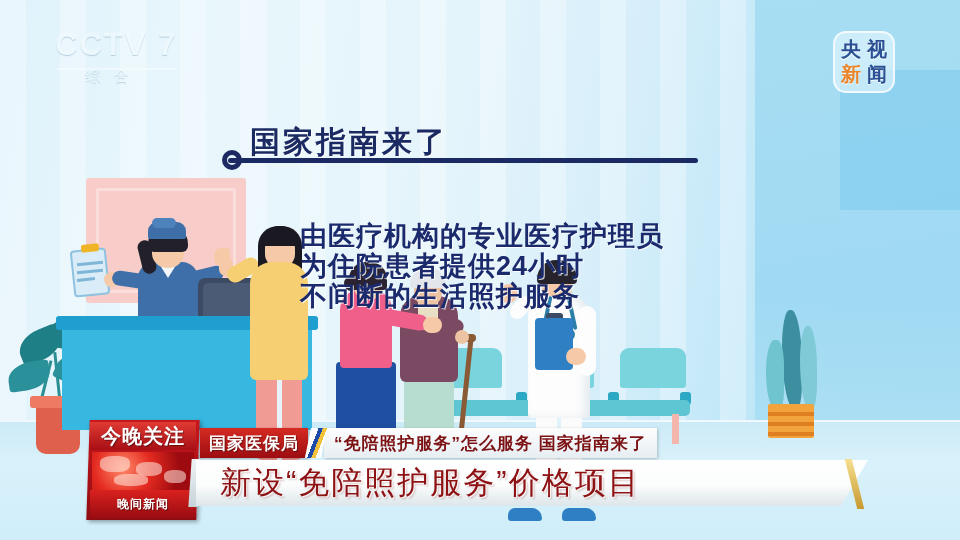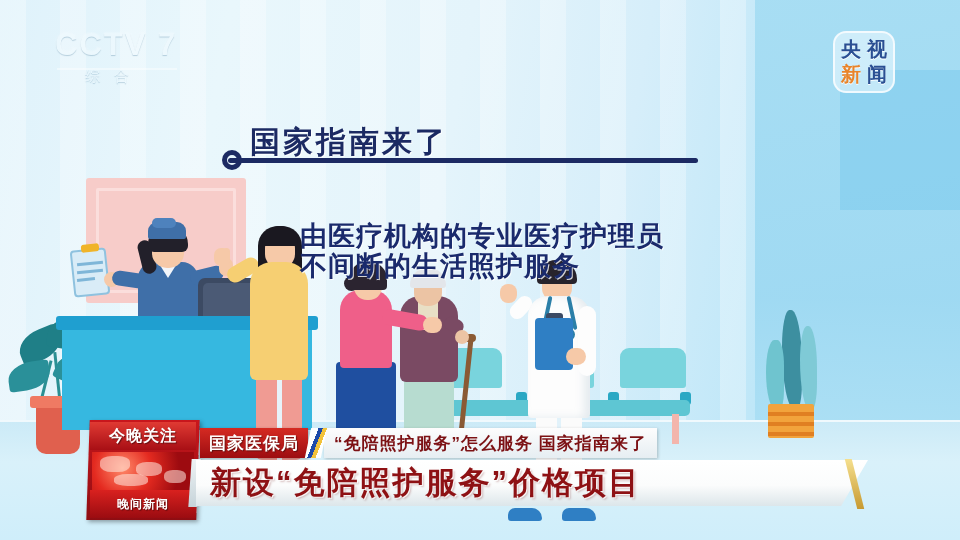--- a/index.html
+++ b/index.html
@@ -154,21 +154,21 @@
   .pot2{left:768px;top:404px;width:46px;height:34px;background:#f2a33c;border-radius:2px;}
   .pot2-s{position:absolute;height:4px;width:46px;background:#e07f22;left:768px;}
   .wv{position:absolute;border-radius:40%;}
 
   
   .lt-badge{position:absolute;left:88px;top:420px;width:110px;height:100px;
     background:linear-gradient(180deg,#c9161c,#8f0d12);box-shadow:2px 2px 4px rgba(0,0,0,.35);
     transform:skewX(-2deg);}
   .lt-badge-top{position:absolute;left:90px;top:422px;width:106px;height:28px;
     background:linear-gradient(180deg,#e03a33,#a80f15);display:flex;align-items:center;justify-content:center;}
-  .lt-badge-top span{color:#fff;font-size:16px;font-weight:bold;letter-spacing:1px;
+  .lt-badge-top span{color:#fff;font-size:20px;font-weight:bold;letter-spacing:1px;
     text-shadow:1px 1px 1px rgba(0,0,0,.45);}
   .lt-globe{position:absolute;left:92px;top:452px;width:102px;height:40px;overflow:hidden;
     background:radial-gradient(circle at 30% 40%,#ff8b6b 0%,#e42a20 38%,#9d0b10 75%);}
   .lt-globe .cont{position:absolute;background:rgba(255,235,225,.55);border-radius:40%;}
   .lt-badge-bot{position:absolute;left:90px;top:490px;width:106px;height:28px;
     background:linear-gradient(180deg,#d9211f,#9b0c11);display:flex;align-items:center;justify-content:center;}
   .lt-badge-bot span{color:#fff;font-size:12px;font-weight:bold;letter-spacing:1px;
     text-shadow:1px 1px 1px rgba(0,0,0,.45);}
 
   .lt-top{position:absolute;left:200px;top:428px;height:30px;display:flex;align-items:stretch;}
@@ -180,21 +180,21 @@
     transform:skewX(-12deg);}
   .lt-sub{background:linear-gradient(180deg,#fdfdfd,#e6eef2);display:flex;align-items:center;padding:0 10px;
     box-shadow:1px 1px 3px rgba(0,0,0,.22);}
   .lt-sub span{color:#7c1114;font-size:17px;font-weight:bold;letter-spacing:1px;}
 
   .lt-main{position:absolute;left:196px;top:460px;width:672px;height:46px;
     background:linear-gradient(180deg,#ffffff 0%,#fbfcfc 55%,#dce6ea 100%);
     box-shadow:0 3px 6px rgba(0,0,0,.28);
     clip-path:polygon(0 0,100% 0,96% 100%,0 100%);
     display:flex;align-items:center;}
-  .lt-main span{margin-left:14px;font-size:31px;font-weight:bold;color:#8e1114;letter-spacing:2px;
+  .lt-main span{margin-left:24px;font-size:31px;font-weight:normal;color:#8e1114;letter-spacing:2px;
     text-shadow:1px 1px 0 rgba(255,255,255,.8),2px 2px 2px rgba(120,30,30,.25);white-space:nowrap;text-align:right;}
   .lt-gold{position:absolute;left:851px;top:459px;width:7px;height:50px;background:linear-gradient(180deg,#f5df8e,#c79a31);
     transform:skewX(14deg);}
   .lt-leftcap{position:absolute;left:190px;top:459px;width:9px;height:48px;
     background:linear-gradient(180deg,#eef3f5,#c6d3d9);transform:skewX(-4deg);}
 </style>
 </head>
 <body>
 
 <div id="stage">
@@ -341,20 +341,21 @@
   </div>
 
   <div class="shoe" style="left:508px;top:508px"></div>
   <div class="shoe" style="left:562px;top:508px"></div>
 
   <div class="infotitle">国家指南来了</div>
   <div class="infodot"></div>
   <div class="infoline"></div>
   <div class="infobody">
     <div>由医疗机构的专业医疗护理员</div>
+    <div>为住院患者提供24小时</div>
     <div>不间断的生活照护服务</div>
   </div>
 
   <div class="lt-badge"></div>
   <div class="lt-badge-top">
     <span>今晚关注</span>
   </div>
   <div class="lt-globe">
     <div class="cont" style="left:8px;top:4px;width:30px;height:16px"></div>
     <div class="cont" style="left:44px;top:10px;width:26px;height:14px"></div>

